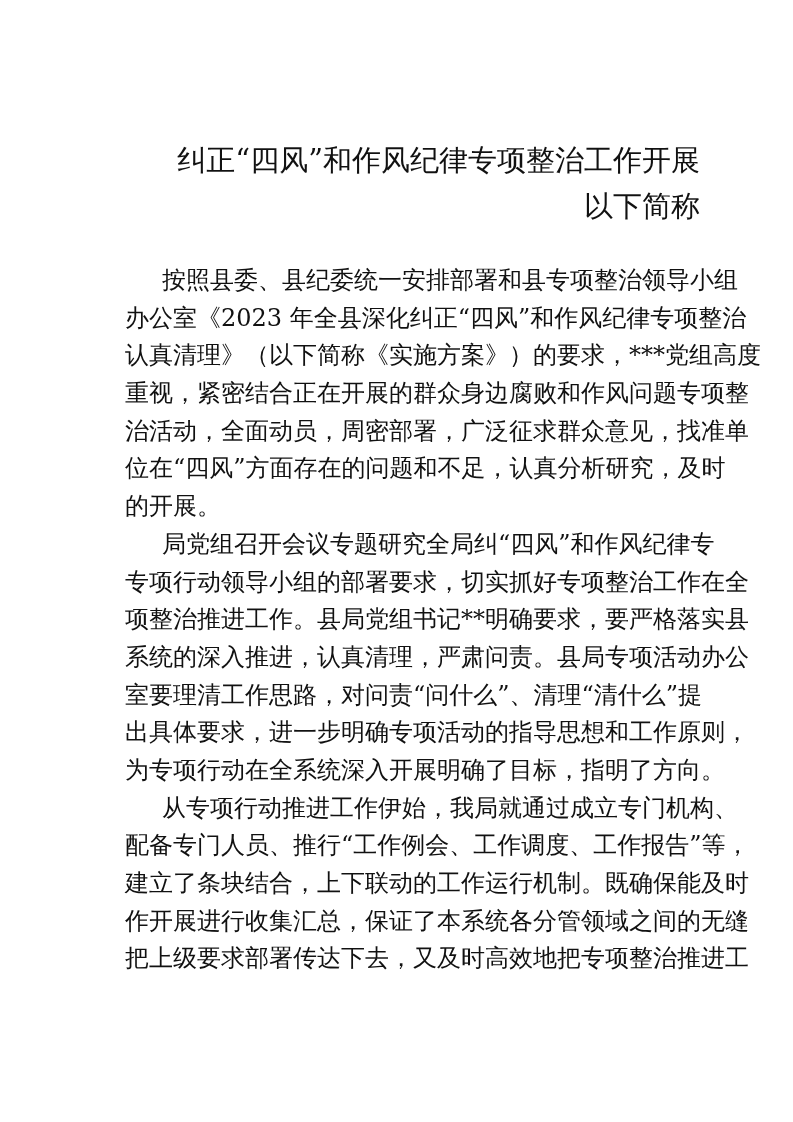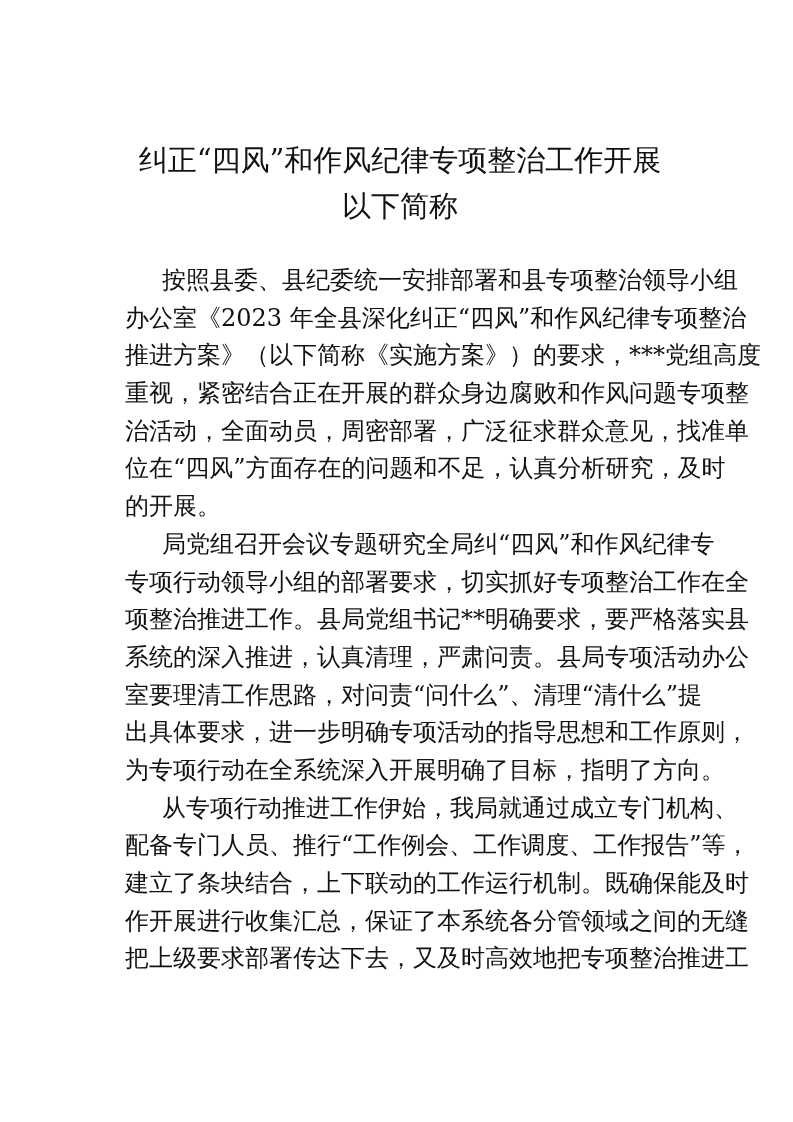--- a/index.html
+++ b/index.html
@@ -3,21 +3,21 @@
   <meta charset="utf-8">
   <style>
     html, body { margin: 0; padding: 0; background: #ffffff; }
     body {
       width: 793px; height: 1122px; position: relative; overflow: hidden;
       font-family: "DejaVu Serif", "Liberation Serif", serif; color: #111;
     }
     .page { position: absolute; left: 0; top: 0; width: 793px; height: 1122px; background: #fff; }
     .title {
       position: absolute; left: 100px; width: 600px; top: 137px;
-      text-align: center; font-size: 29px; line-height: 46px; letter-spacing: 0px;
+      text-align: right; font-size: 29px; line-height: 46px; letter-spacing: 0px;
       font-weight: normal;
     }
     .body-text {
       position: absolute; left: 125px; top: 262px; width: 548px;
     }
     .line {
       height: 37.7px; line-height: 37.7px; font-size: 24px; white-space: nowrap;
       text-align: justify; text-align-last: justify; display: block;
     }
     .line.indent { padding-left: 37px; }
@@ -27,21 +27,21 @@
 <body>
 
 <div class="page">
   <div class="title">
     <div>纠正“四风”和作风纪律专项整治工作开展</div>
     <div>以下简称</div>
   </div>
   <div class="body-text" id="body-text">
       <span class="line indent">按照县委、县纪委统一安排部署和县专项整治领导小组</span>
       <span class="line">办公室《2023 年全县深化纠正“四风”和作风纪律专项整治</span>
-      <span class="line">推进方案》（以下简称《实施方案》）的要求，***党组高度</span>
+      <span class="line">认真清理》（以下简称《实施方案》）的要求，***党组高度</span>
       <span class="line">重视，紧密结合正在开展的群众身边腐败和作风问题专项整</span>
       <span class="line">治活动，全面动员，周密部署，广泛征求群众意见，找准单</span>
       <span class="line">位在“四风”方面存在的问题和不足，认真分析研究，及时</span>
       <span class="line last">的开展。</span>
       <span class="line indent">局党组召开会议专题研究全局纠“四风”和作风纪律专</span>
       <span class="line">专项行动领导小组的部署要求，切实抓好专项整治工作在全</span>
       <span class="line">项整治推进工作。县局党组书记**明确要求，要严格落实县</span>
       <span class="line">系统的深入推进，认真清理，严肃问责。县局专项活动办公</span>
       <span class="line">室要理清工作思路，对问责“问什么”、清理“清什么”提</span>
       <span class="line">出具体要求，进一步明确专项活动的指导思想和工作原则，</span>

